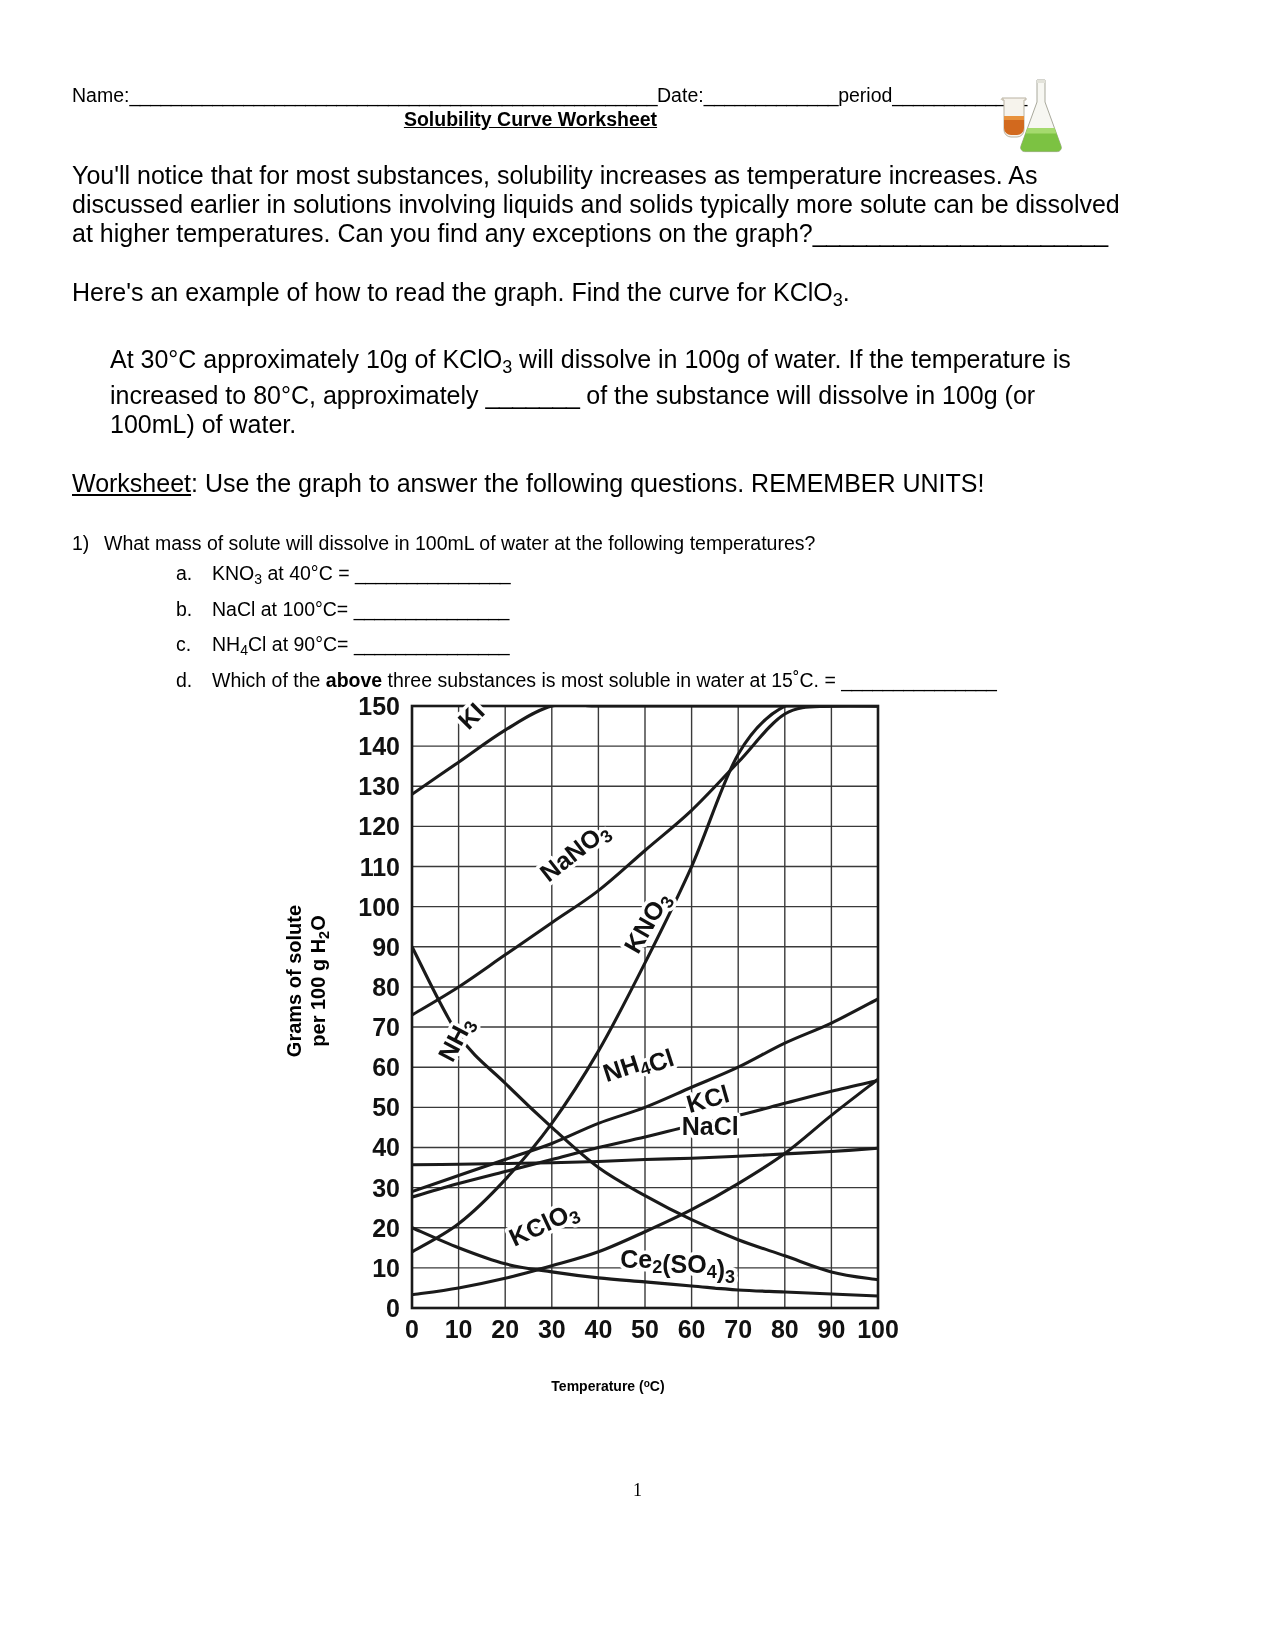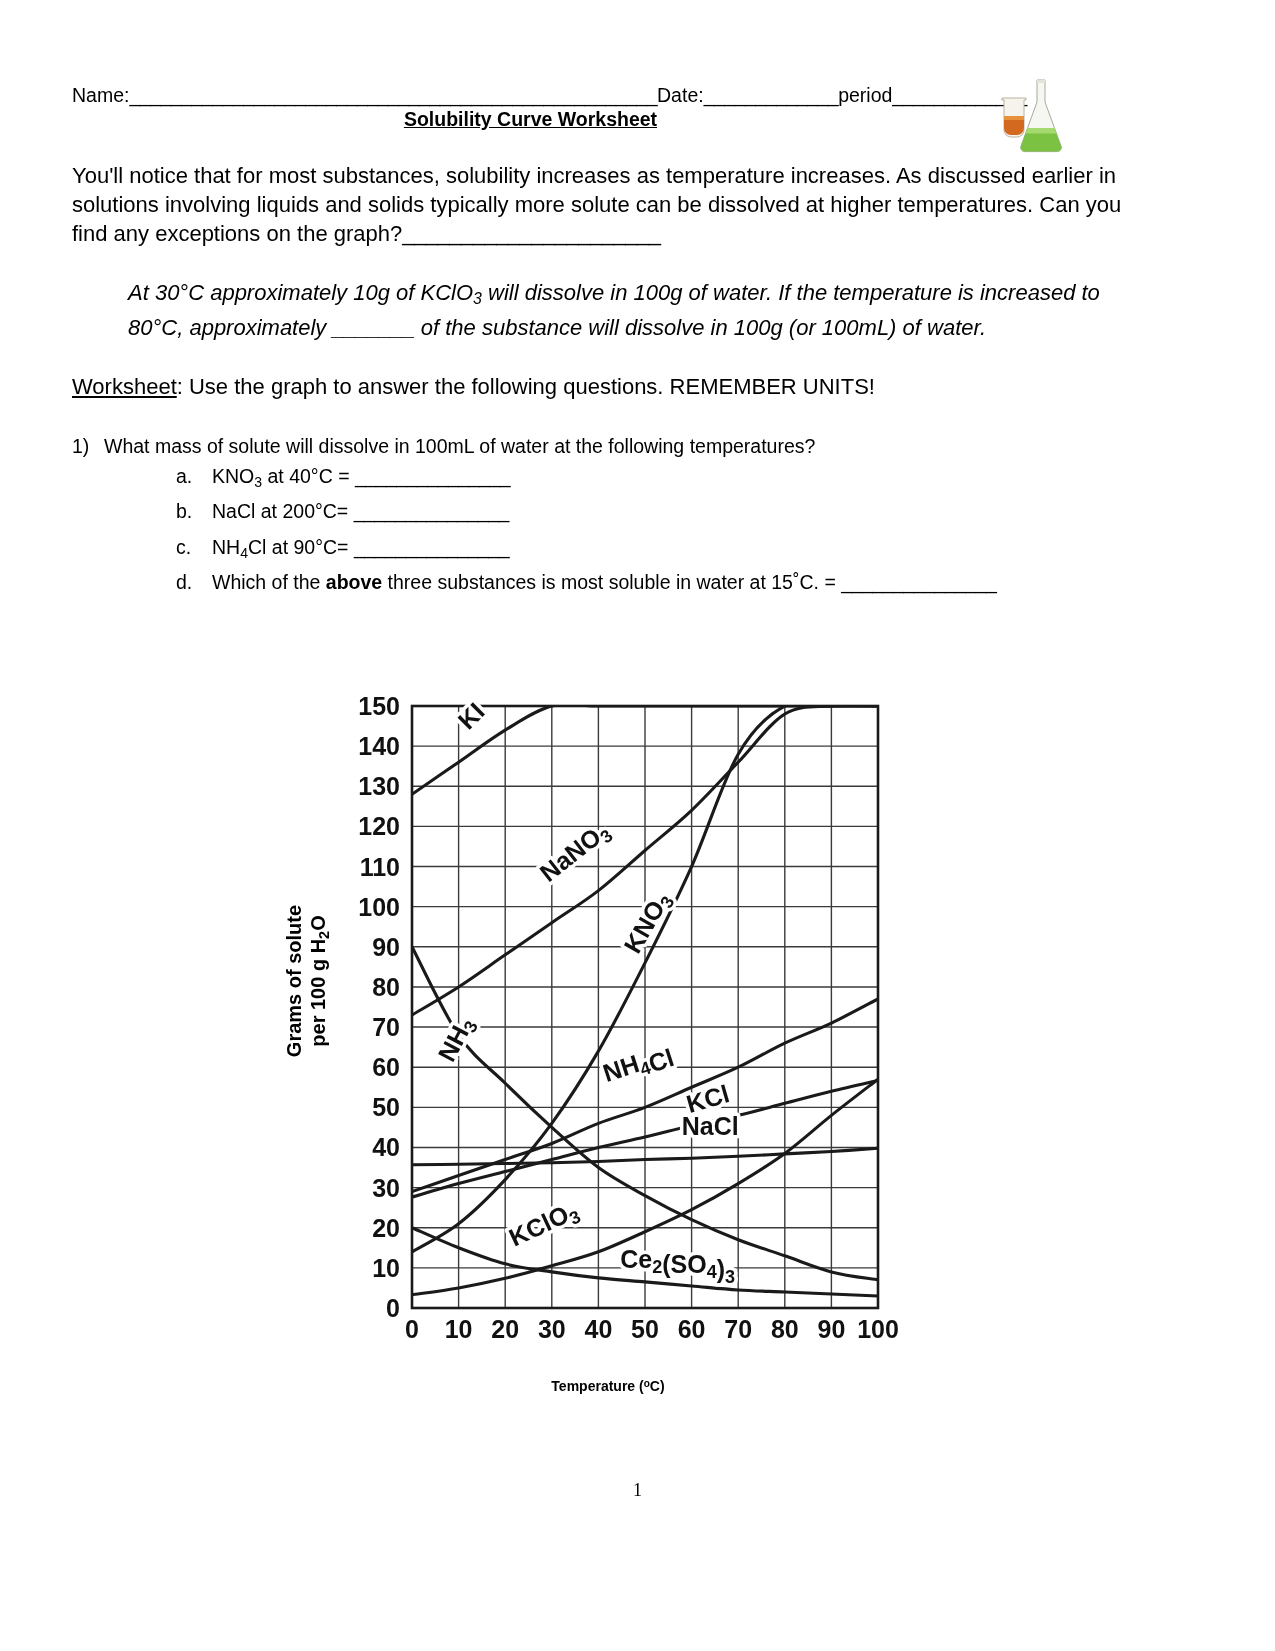--- a/index.html
+++ b/index.html
@@ -35,29 +35,28 @@
   }
   .blank { letter-spacing: -0.5px; }
   .title {
     text-align: center;
     font-size: 19.5px;
     font-weight: bold;
     margin-right: 145px;
   }
   .title span { text-decoration: underline; }
   .para {
-    font-size: 22px;
+    font-size: 25px;
     line-height: 29px;
     margin-top: 30px;
     text-align: left;
   }
   .indent {
-    margin-left: 56px;
+    margin-left: 38px;
     width: 975px;
-    font-style: italic;
   }
   .u { text-decoration: underline; }
   .b { font-weight: bold; }
   sub { font-size: 0.72em; vertical-align: -0.25em; }
   sup { font-size: 0.72em; vertical-align: 0.42em; }
 
   .qnum {
     position: relative;
     font-size: 19.5px;
     line-height: 30px;
@@ -166,41 +165,44 @@
     </div>
 
     <div class="title">
       <span>Solubility Curve Worksheet</span>
     </div>
 
     <div class="para">
       <span>You'll notice that for most substances, solubility increases as temperature increases. As discussed earlier in solutions involving liquids and solids typically more solute can be dissolved at higher temperatures. Can you find any exceptions on the graph?</span><span class="blank">______________________</span>
     </div>
 
+    <div class="para">
+      <span>Here's an example of how to read the graph. Find the curve for KClO</span><sub>3</sub><span>.</span>
+    </div>
 
     <div class="para indent">
       <span>At 30°C approximately 10g of KClO</span><sub>3</sub><span> will dissolve in 100g of water. If the temperature is increased to 80°C,</span>
       <span>approximately </span><span class="blank">_______</span><span> of the substance will dissolve in 100g (or 100mL) of water.</span>
     </div>
 
     <div class="para">
       <span class="u">Worksheet</span><span>:  Use the graph to answer the following questions.  REMEMBER UNITS!</span>
     </div>
 
     <div class="qnum">
       <ul class="q-list">
         <li class="q-item">
           <span class="marker">1)</span>
           <span>What mass of solute will dissolve in 100mL of water at the following temperatures?</span>
           <ul class="sub-list">
             <li class="sub-item">
               <span class="marker">a.</span><span>KNO</span><sub>3</sub><span> at 40°C = </span><span class="blank">_______________</span>
             </li>
             <li class="sub-item">
-              <span class="marker">b.</span><span> NaCl at 200°C=</span><sub></sub><span> </span><span class="blank">_______________</span>
+              <span class="marker">b.</span><span> NaCl at 100°C=</span><sub></sub><span> </span><span class="blank">_______________</span>
             </li>
             <li class="sub-item">
               <span class="marker">c.</span><span>NH</span><sub>4</sub><span>Cl at 90°C= </span><span class="blank">_______________</span>
             </li>
             <li class="sub-item">
               <span class="marker">d.</span><span>Which of the </span><span class="b">above</span><span> three substances is most soluble in water at 15˚C. = </span><span class="blank">_______________</span>
             </li>
           </ul>
         </li>
       </ul>

